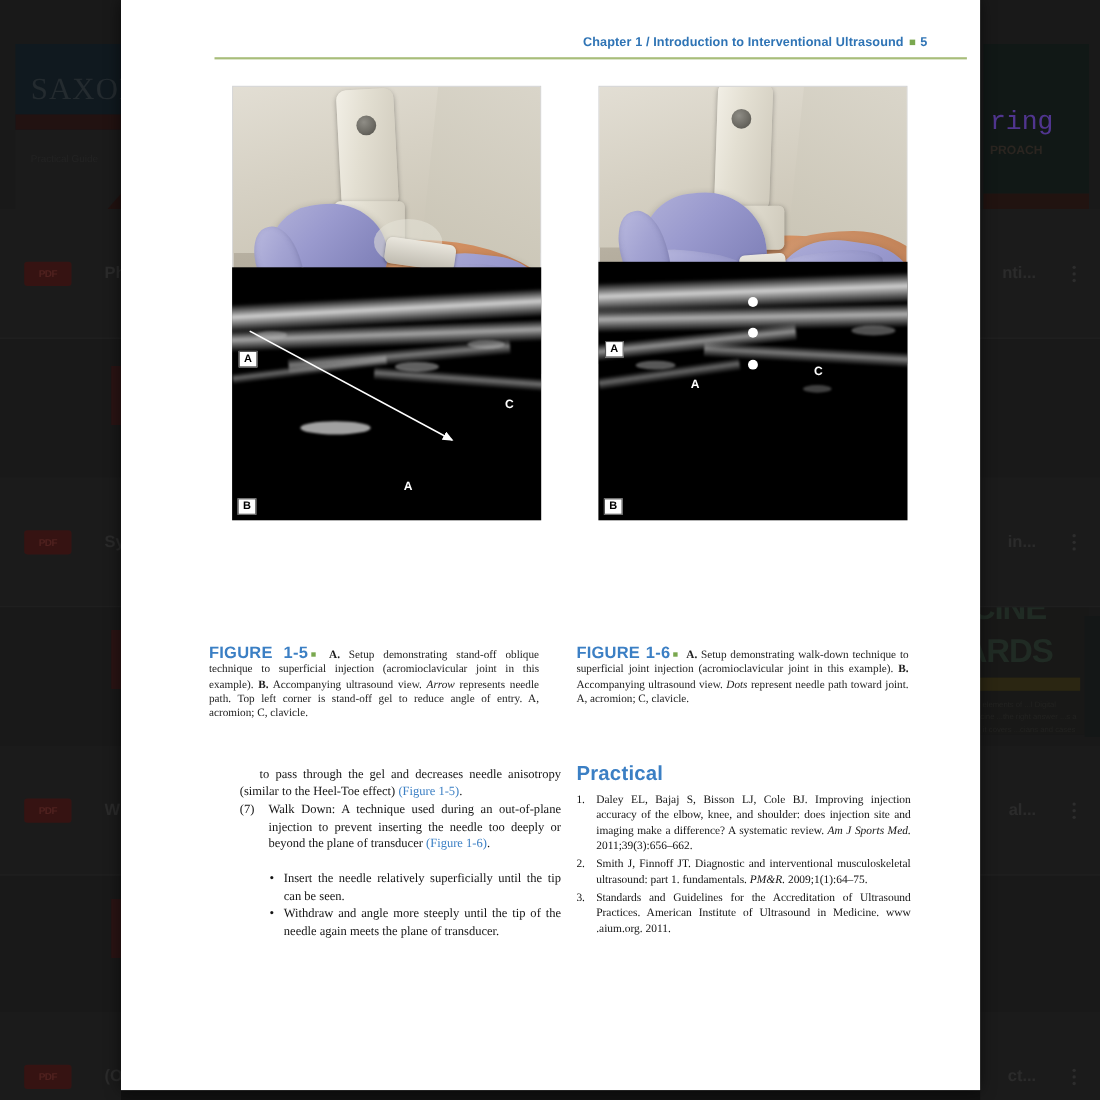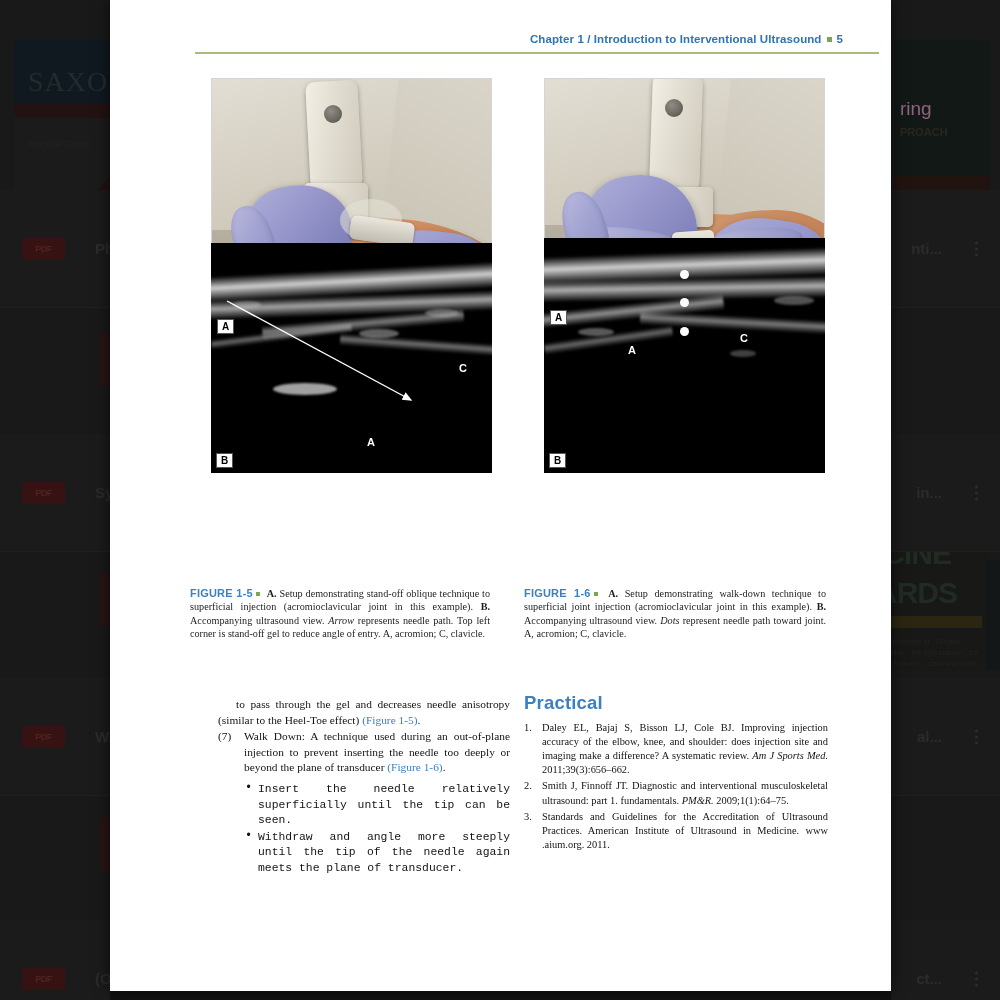--- a/index.html
+++ b/index.html
@@ -90,22 +90,22 @@
     border-left: 28px solid transparent;
     border-right: 28px solid transparent;
     border-bottom: 32px solid #3a1f1d;
   }
 
   .cover-right-1 {
     left: 894px; top: 40px; width: 96px; height: 136px;
     background: #1e2a26;
   }
   .cover-right-1 .cv-t1 {
-    color: #f9a8d4; font-family: Liberation Sans, sans-serif;
-    font-size: 19px; padding: 58px 0 0 6px; white-space: nowrap;
+    color: #8b5cf6; font-family: Liberation Mono, monospace;
+    font-size: 24px; padding: 58px 0 0 6px; white-space: nowrap;
   }
   .cover-right-1 .cv-t2 {
     color: #4a4038; font-family: "Liberation Sans", sans-serif;
     font-size: 11px; font-weight: bold; padding: 6px 0 0 6px; white-space: nowrap;
   }
   .cover-right-1-bar {
     position: absolute; left: 894px; top: 176px; width: 96px; height: 16px;
     background: #3a221c;
   }
   .cover-right-1-body {
@@ -310,21 +310,21 @@
     font-family: "Liberation Serif", serif;
     font-size: 10.2px;
     line-height: 13.3px;
     color: #1d1d1d;
     text-align: justify;
   }
   .caption .figno {
     color: #3b7fc4;
     font-family: "Liberation Sans", sans-serif;
     font-weight: bold;
-    font-size: 11px;
+    font-size: 15px;
     letter-spacing: 0.2px;
   }
   .caption .sq {
     display: inline-block; width: 4px; height: 4px;
     background: #7aa84f; margin: 0 4px 2px 3px; vertical-align: middle;
   }
   .caption b { font-weight: bold; }
   .caption i { font-style: italic; }
 
   
@@ -338,23 +338,22 @@
   }
   .col .xref { color: #3b7fc4; }
   .hang {
     position: relative;
     padding-left: 26px;
   }
   .hang .num {
     position: absolute; left: 0; top: 0;
   }
   .bullets {
-    margin-top: 6px;
+    margin-top: 16px;
     padding-left: 26px;
-    font-family: Liberation Mono, monospace;
   }
   .bullet {
     position: relative;
     padding-left: 14px;
     margin-bottom: 1px;
   }
   .bullet:before {
     content: "\2022";
     position: absolute; left: 1px; top: -1px;
     font-size: 12px;

